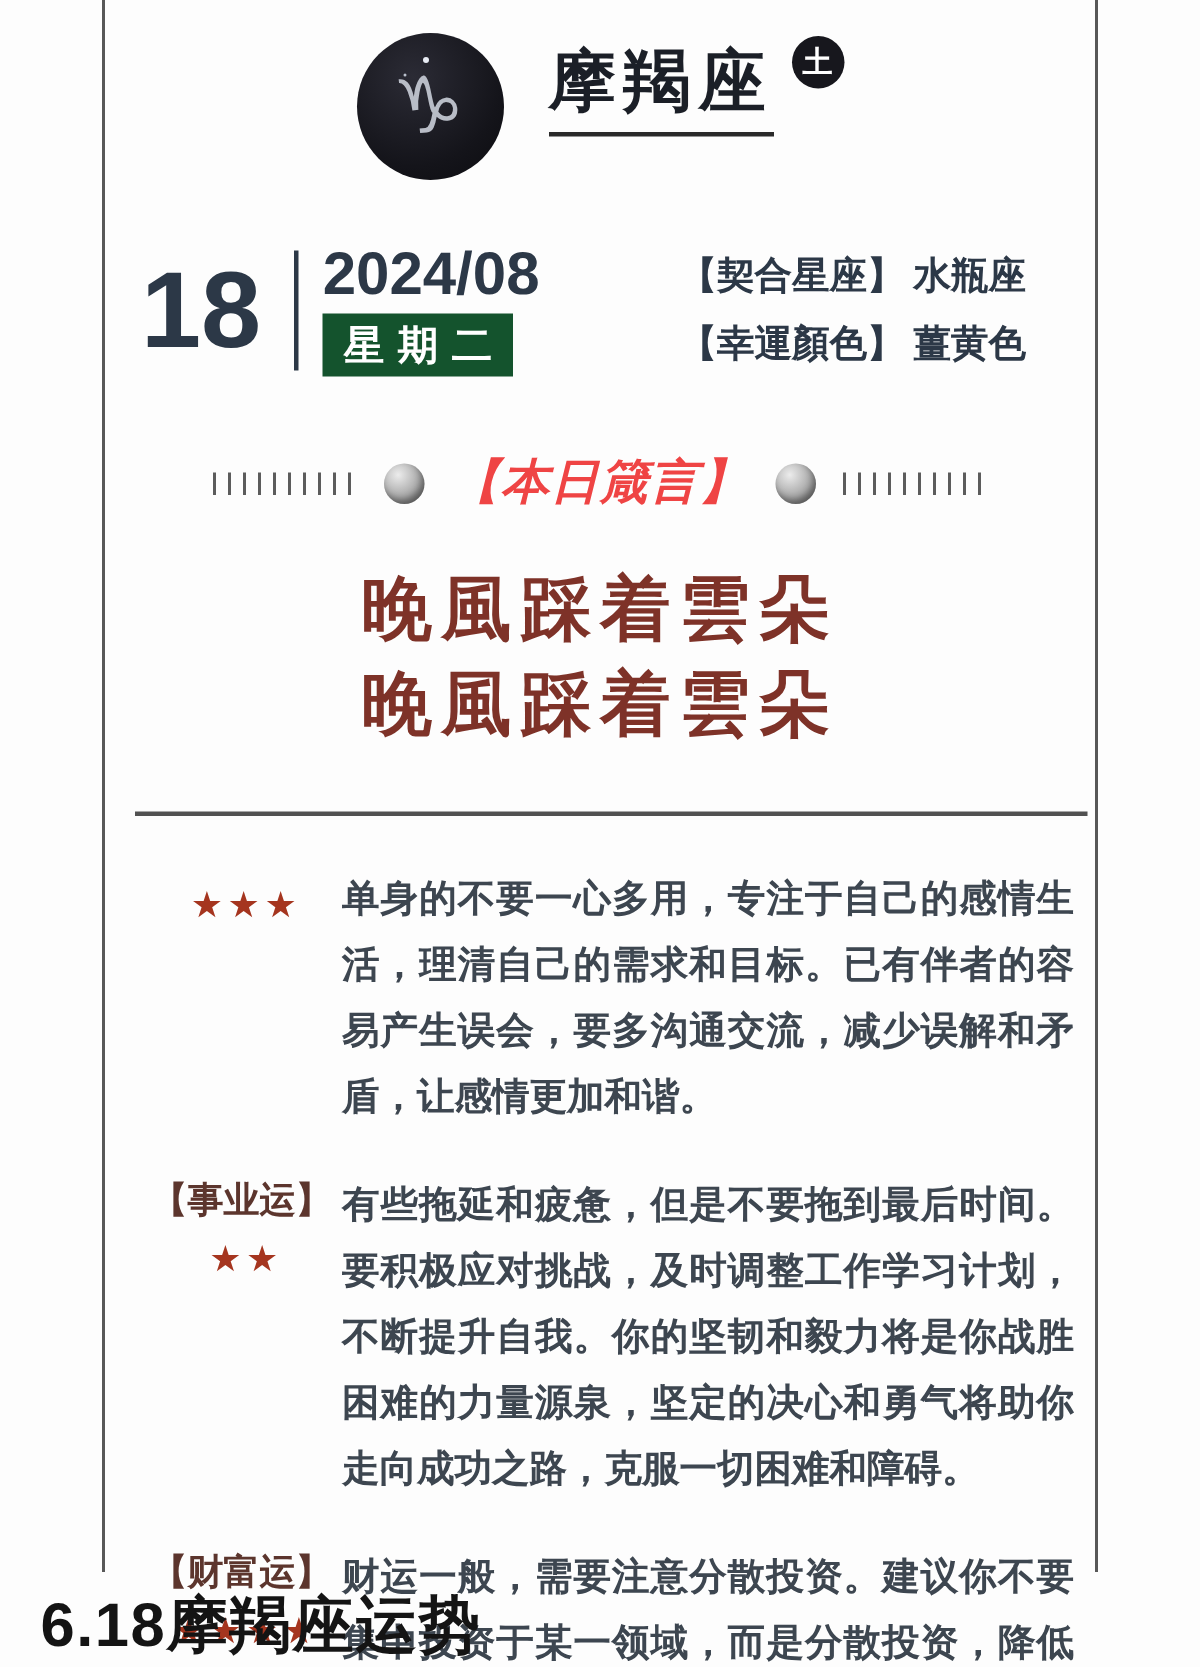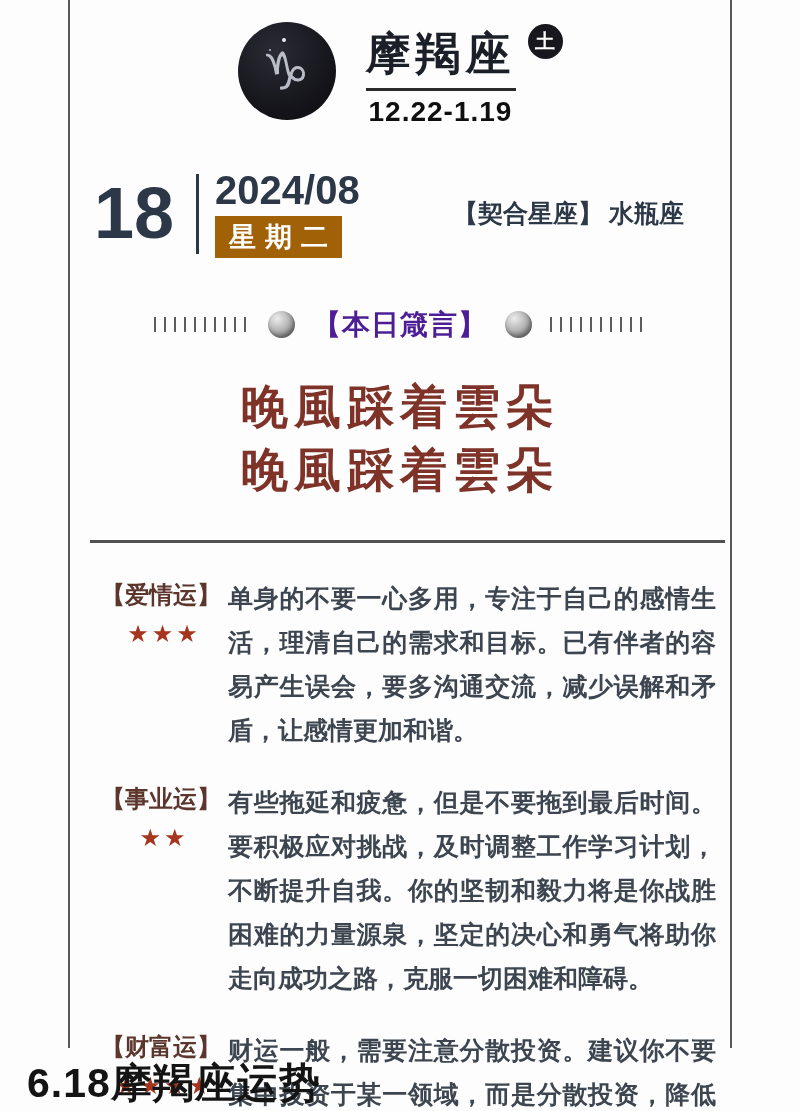--- a/index.html
+++ b/index.html
@@ -58,42 +58,42 @@
   .day {
     font-size: 72px; font-weight: bold; color: #2c3847; line-height: 0.95;
     font-family: "Liberation Sans", "DejaVu Sans", sans-serif;
   }
   .vr { width: 3px; height: 80px; background: #2c3847; margin: 0 16px 0 22px; }
   .year-month {
     font-size: 40px; font-weight: bold; color: #2c3847; line-height: 1;
     font-family: "Liberation Sans", "DejaVu Sans", sans-serif;
   }
   .weekday-box {
-    background: #a16207; color: #ffffff; display: inline-block;
+    background: #14532d; color: #ffffff; display: inline-block;
     font-size: 27px; font-weight: bold; letter-spacing: 9px;
     padding: 3px 5px 3px 14px; margin-top: 6px;
   }
   .info-col {
     margin-left: auto; margin-right: 46px;
     font-size: 25px; font-weight: bold; color: #2c3847; line-height: 45px;
     white-space: nowrap;
   }
   .info-line .info-value { margin-left: 6px; }
   
   .motto-head { display: flex; align-items: center; justify-content: center; gap: 18px; margin-top: 48px; }
   .ticks {
     width: 96px; height: 15px;
     background-image: repeating-linear-gradient(90deg, #5c5c5c 0 2px, transparent 2px 10px);
   }
   .moon {
     width: 27px; height: 27px; border-radius: 50%;
     background: radial-gradient(circle at 35% 28%, #ececec 0%, #b5b5b5 45%, #7e7e7e 90%);
     box-shadow: inset -2px -3px 4px rgba(0,0,0,0.35);
   }
-  .motto-title { font-size: 28px; font-weight: bold; color: #4c1d95; letter-spacing: 1px; }
+  .motto-title { font-size: 32px; font-weight: bold; color: #ef4444; letter-spacing: 1px; font-style: italic; }
   .motto-lines {
     text-align: center; margin-top: 32px;
     font-size: 47px; font-weight: bold; color: #7e3228;
     letter-spacing: 6px; line-height: 1.35;
   }
   
   .divider { height: 3px; background: #515151; margin: 38px 5px 0 20px; }
   
   .sections { padding: 34px 14px 0 34px; }
   .section { display: flex; align-items: flex-start; margin-bottom: 28px; }
@@ -127,35 +127,37 @@
     <div class="logo">
       <span class="star-dot"></span>
       <span class="glyph">♑</span>
     </div>
     <div class="title-wrap">
       <div class="title-row">
         <div class="sign-name">摩羯座</div>
         <div class="element-badge">土</div>
       </div>
       <div class="title-underline" style="margin-right:47px;"></div>
-      <div class="date-range" style="margin-right:47px;">12.22-1.19</div>
     </div>
   </div>
 
   <div class="date-row">
     <div class="day">18</div>
     <div class="vr"></div>
     <div>
       <div class="year-month">2024/08</div>
       <div class="weekday-box">星期二</div>
     </div>
     <div class="info-col">
       <div class="info-line">
         <span>【契合星座】</span><span class="info-value">水瓶座</span>
       </div>
+      <div class="info-line">
+        <span>【幸運顏色】</span><span class="info-value">薑黄色</span>
+      </div>
     </div>
   </div>
 
   <div class="motto-head">
     <div class="ticks"></div>
     <div class="moon"></div>
     <div class="motto-title">【本日箴言】</div>
     <div class="moon"></div>
     <div class="ticks"></div>
   </div>
@@ -164,21 +166,20 @@
     <div>晚風踩着雲朵</div>
     <div>晚風踩着雲朵</div>
   </div>
 
   <div class="divider"></div>
 
   <div class="sections">
 
     <div class="section">
       <div class="sec-left">
-        <div class="sec-label">【爱情运】</div>
         <div class="sec-stars">★★★</div>
       </div>
       <div class="sec-text">单身的不要一心多用，专注于自己的感情生活，理清自己的需求和目标。已有伴者的容易产生误会，要多沟通交流，减少误解和矛盾，让感情更加和谐。</div>
     </div>
 
     <div class="section">
       <div class="sec-left">
         <div class="sec-label">【事业运】</div>
         <div class="sec-stars">★★</div>
       </div>

